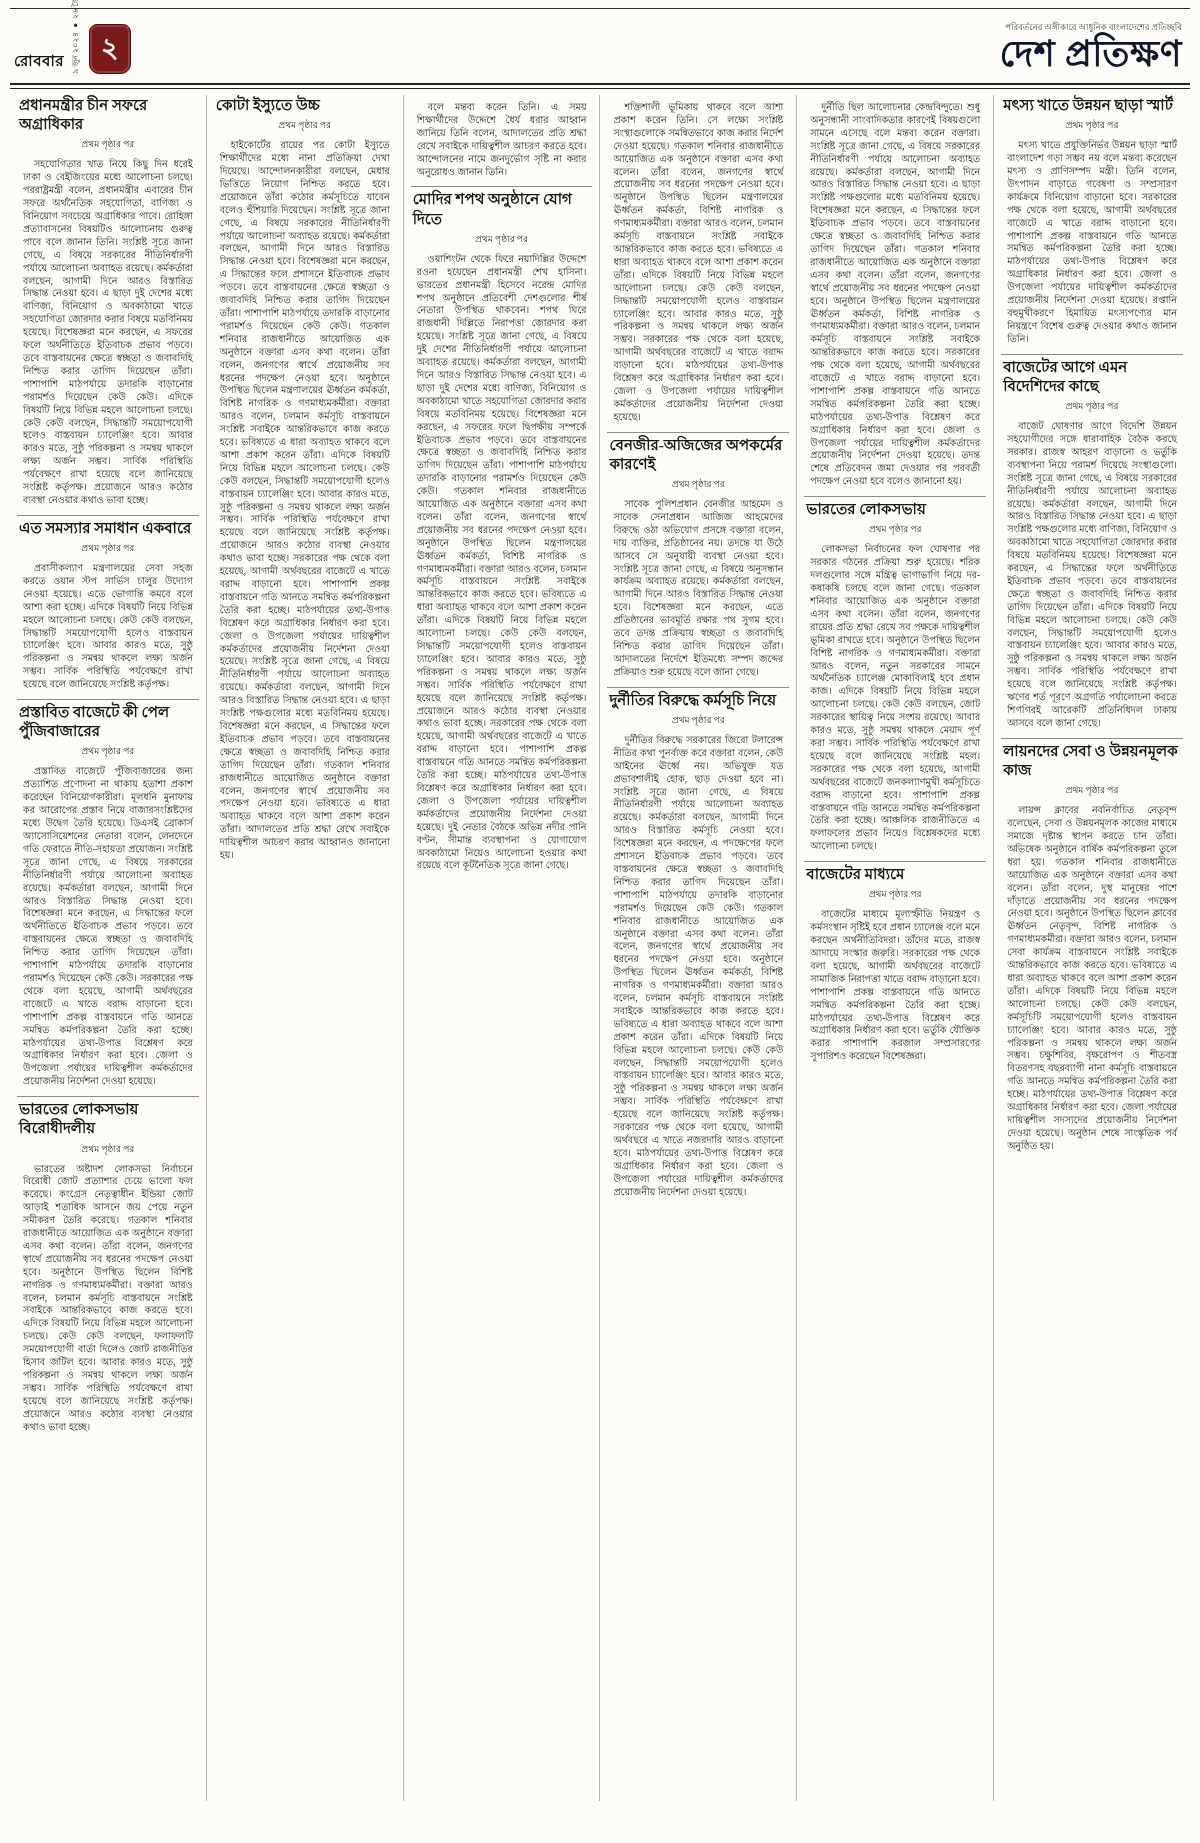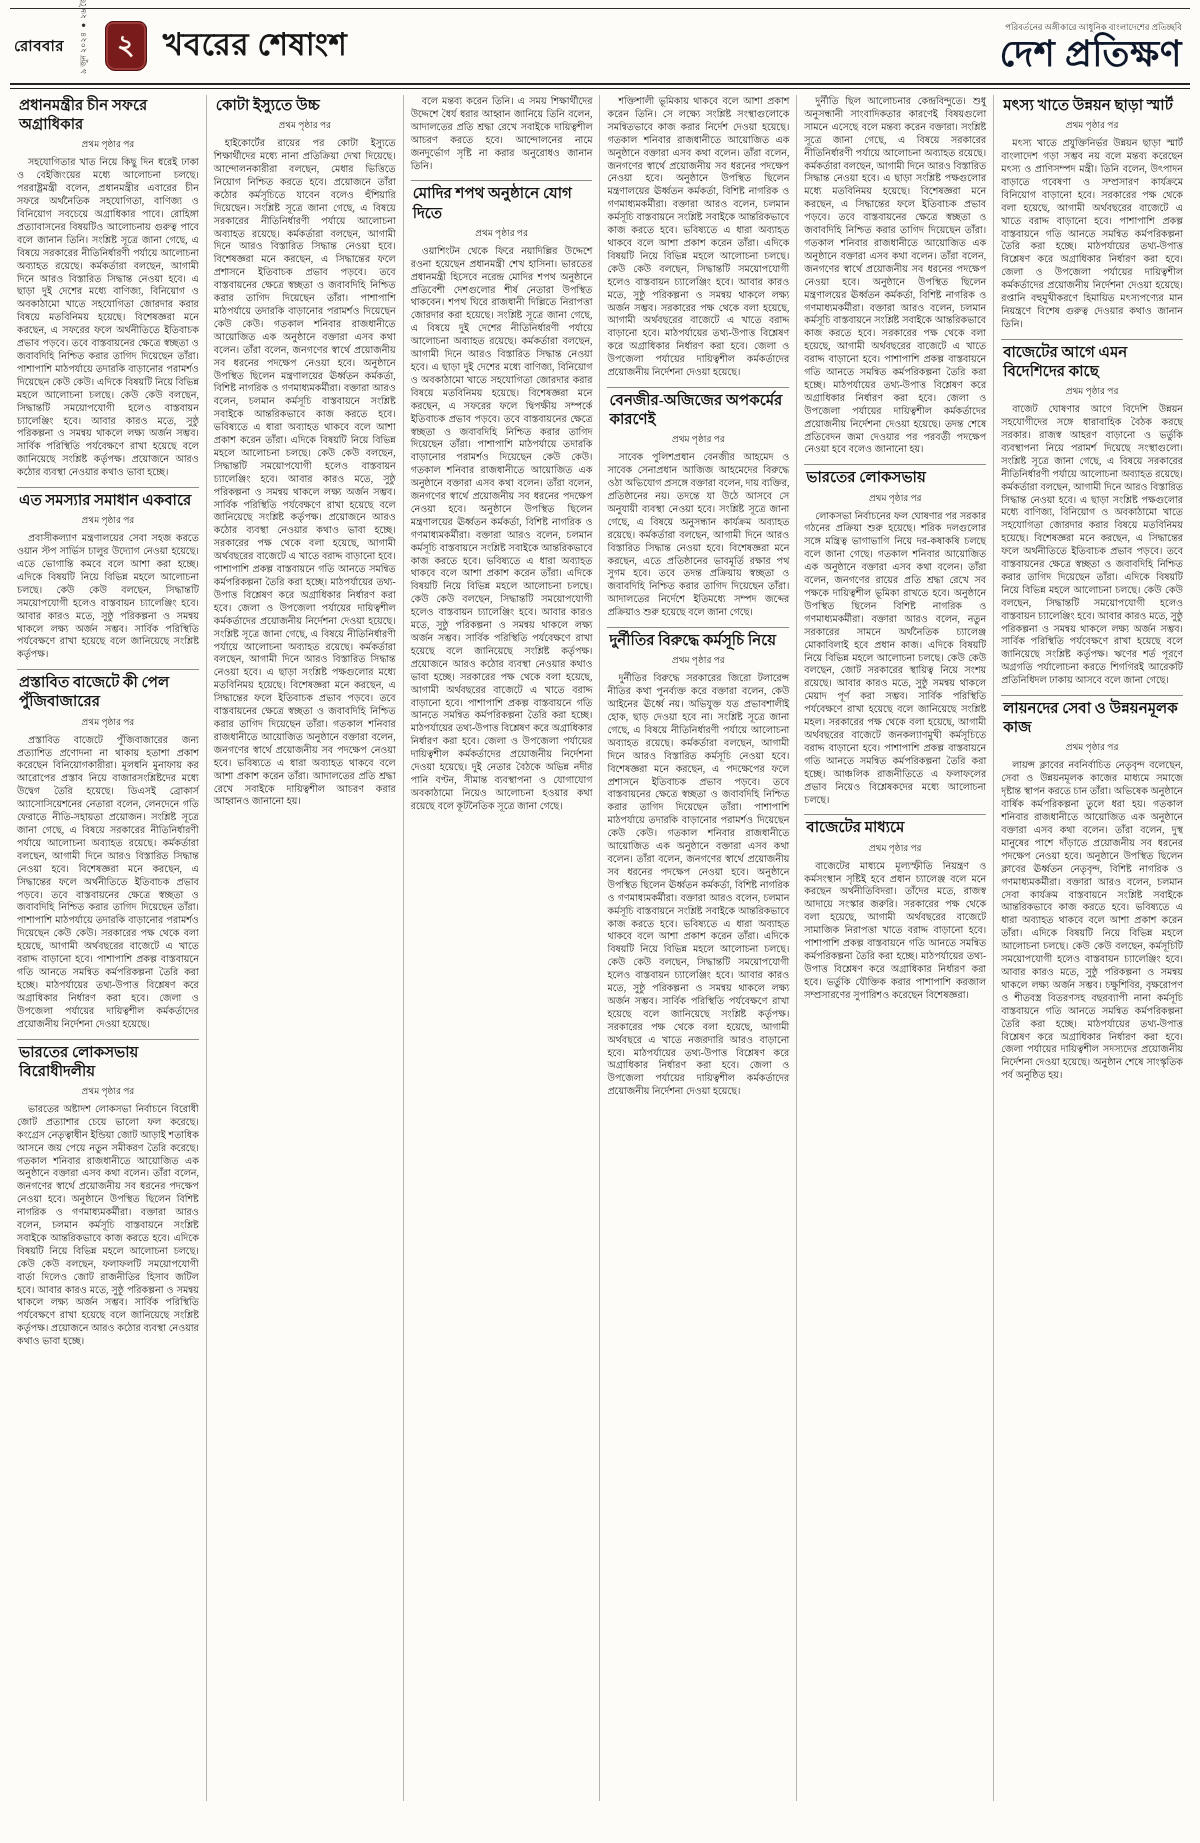--- a/index.html
+++ b/index.html
@@ -4,21 +4,21 @@
 <style>
   html,body{margin:0;padding:0;background:#9a9a9a;}
   .page{
     width:1200px;height:1843px;margin:0 auto;background:#fdfcf8;
     box-sizing:border-box;padding:6px 10px 10px;
     font-family:"Liberation Serif","DejaVu Serif",serif;color:#161616;
     overflow:hidden;position:relative;
   }
   .top-rule{border-top:1.5px solid #2b2b2b;margin:2px 0 3px;}
   .page-header{display:flex;align-items:center;height:64px;padding:2px 4px 4px;}
-  .date-block{display:flex;align-items:center;gap:16px;}
+  .date-block{display:flex;align-items:flex-end;gap:8px;}
   .weekday{font-weight:bold;font-size:15px;letter-spacing:.5px;}
   .dates-vertical{
     writing-mode:vertical-rl;transform:rotate(180deg);
     font-size:8px;color:#333;height:56px;line-height:1.1;white-space:nowrap;
   }
   .page-num-badge{
     width:40px;height:48px;background:#7a1b1b;color:#fdf6ee;
     border:1.5px solid #4d0f0f;border-radius:8px 8px 10px 10px;
     display:flex;align-items:center;justify-content:center;
     font-size:27px;font-weight:bold;box-shadow:inset 0 0 0 2px #9a3a3a;
@@ -31,37 +31,36 @@
   .content{display:flex;height:1706px;overflow:hidden;}
   .col{flex:1 1 0;padding:0 7px;overflow:hidden;min-width:0;}
   .col + .col{border-left:1px solid #b7b4ab;}
   .art + .art{border-top:1px solid #8f8c84;margin-top:8px;padding-top:2px;}
   .art-title{
     font-size:15px;font-weight:bold;text-align:left;
     margin:1px 2px 3px;line-height:1.28;
   }
   .art-cont{font-size:9px;font-weight:normal;text-align:center;margin:0 0 4px;color:#222;}
   .art-body{
-    font-size:9.5px;line-height:1.36;text-align:justify;margin:0;
+    font-size:9.5px;line-height:1.36;text-align:justify;margin:6px;
     text-indent:11px;color:#1c1c1c;word-spacing:.4px;
   }
 </style>
 </head>
 <body>
 
 <div class="page">
   <div class="top-rule"></div>
 
   <header class="page-header">
     <div class="date-block">
       <div class="weekday">রোববার</div>
       <div class="dates-vertical">৯ জুন ২০২৪ ● ২৬ জ্যৈষ্ঠ ১৪৩১</div>
       <div class="page-num-badge">২</div>
     </div>
-    <h1 class="section-title">খবরের শেষাংশ</h1>
     <div class="logo-block">
       <div class="logo-tagline">পরিবর্তনের অঙ্গীকারে আধুনিক বাংলাদেশের প্রতিচ্ছবি</div>
       <div class="paper-name">দেশ প্রতিক্ষণ</div>
     </div>
   </header>
 
   <div class="header-rule"></div>
 
   <div class="content" id="columns">
       <div class="col">

